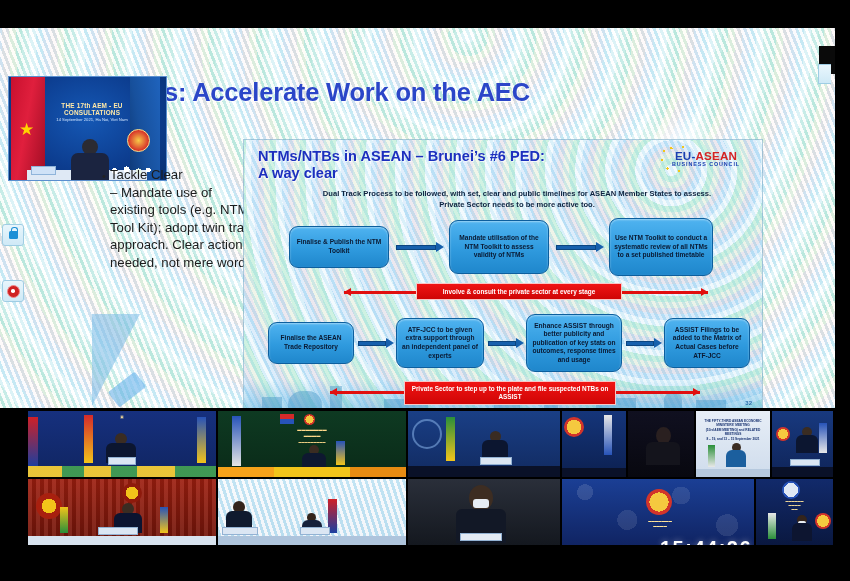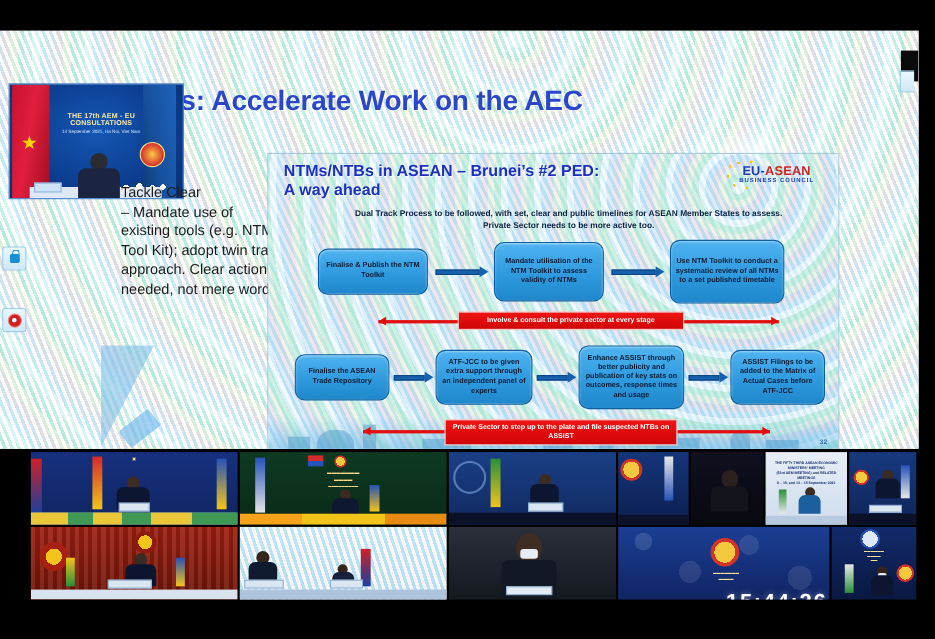--- a/index.html
+++ b/index.html
@@ -266,22 +266,22 @@
         <div class="sky-b" style="left:86px;width:12px;height:25px;"></div>
         <div class="sky-b" style="left:140px;width:44px;height:12px;"></div>
         <div class="sky-b" style="left:250px;width:26px;height:16px;border-radius:10px 10px 0 0;"></div>
         <div class="sky-b" style="left:300px;width:14px;height:22px;"></div>
         <div class="sky-b" style="left:352px;width:40px;height:13px;"></div>
         <div class="sky-b" style="left:420px;width:18px;height:19px;border-radius:8px 8px 0 0;"></div>
         <div class="sky-b" style="left:452px;width:30px;height:11px;"></div>
       </div>
 
       <div id="inner-title">
-        <div>NTMs/NTBs in ASEAN – Brunei’s #2 PED:</div>
-        <div>A way ahead</div>
+        <div>NTMs/NTBs in ASEAN – Brunei’s #6 PED:</div>
+        <div>A way clear</div>
       </div>
 
       <div id="inner-sub">Dual Track Process to be followed, with set, clear and public timelines for ASEAN Member States to assess.  Private Sector needs to be more active too.</div>
 
       <div id="eba-logo">
         <div class="dots"></div>
         <div class="l1">
           <span class="eu">EU-</span><span class="as">ASEAN</span>
         </div>
         <div class="l2">BUSINESS COUNCIL</div>

